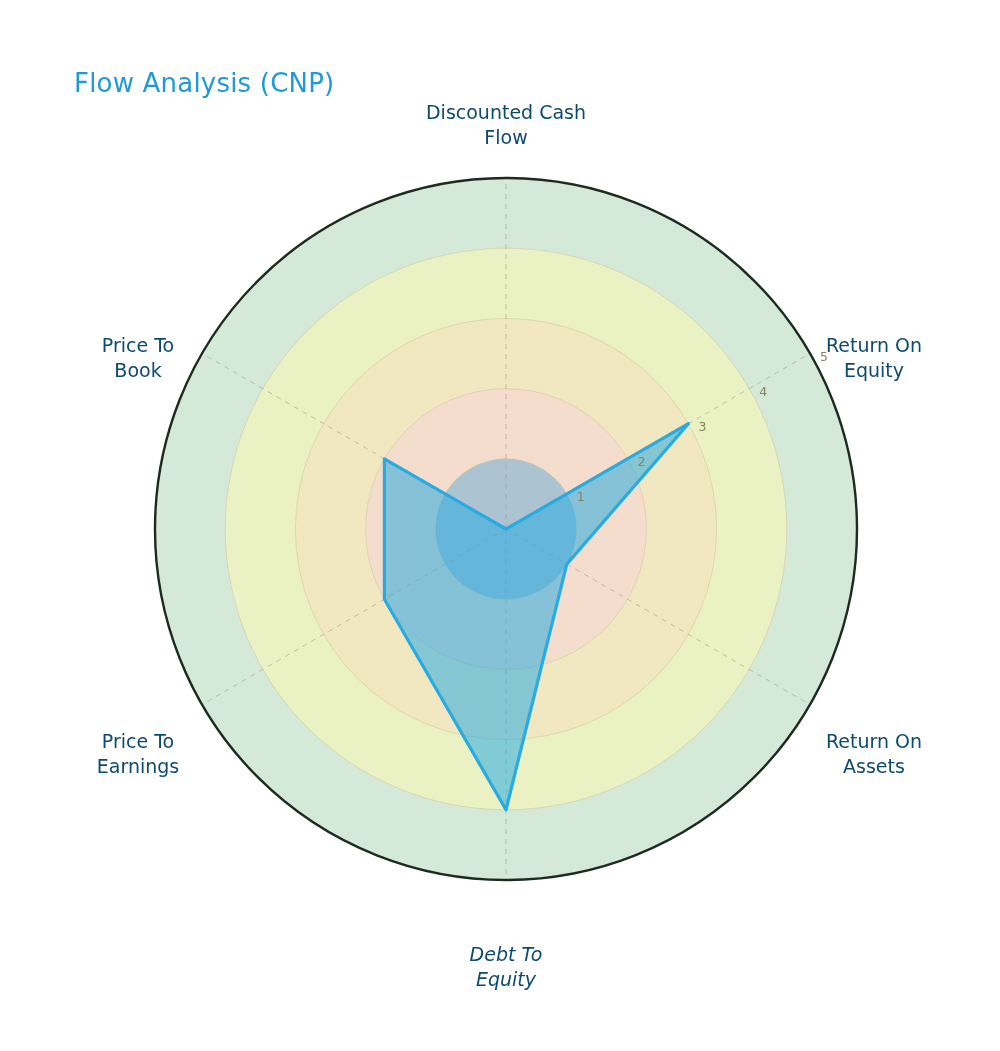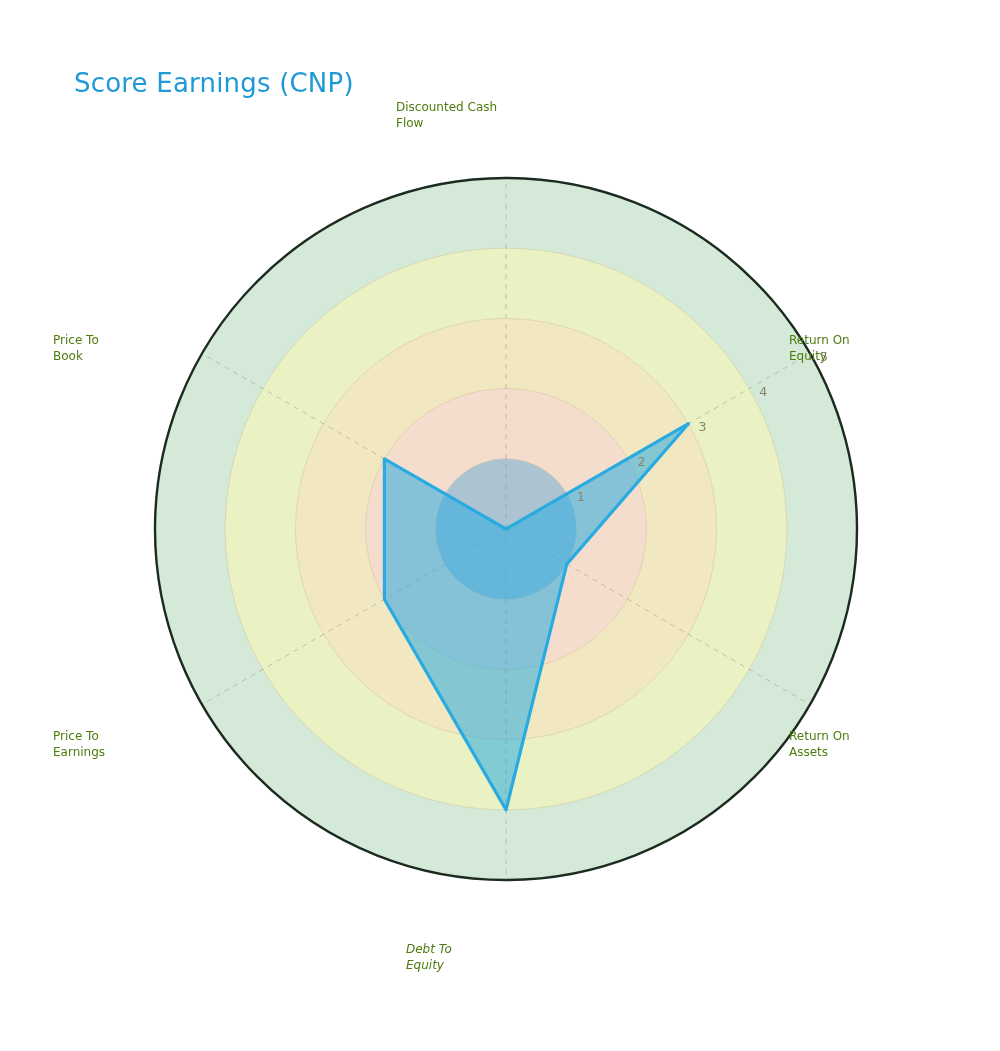--- a/index.html
+++ b/index.html
@@ -15,42 +15,43 @@
     position:absolute;
     left:74px;top:68px;
     font-size:26px;
     letter-spacing:0.2px;
     color:#1f9ad6;
     font-family:"DejaVu Sans","Liberation Sans",sans-serif;
     white-space:nowrap;
   }
   .axis-label{
     position:absolute;
-    font-size:12px;
-    color:#4d7c0f;
+    font-size:19px;
+    color:#0c4a6e;
+    text-align:center;
     line-height:1.33;
     white-space:pre-line;
     font-family:"DejaVu Sans","Liberation Sans",sans-serif;
   }
   .tick-label{
     position:absolute;
     font-size:12.5px;
     color:#8a8268;
     font-family:"DejaVu Sans","Liberation Sans",sans-serif;
     transform:translate(-50%,-50%);
     pointer-events:none;
   }
   svg{position:absolute;left:0;top:0;}
 </style>
 </head>
 <body>
 
 <div id="chart-root">
 
-  <div class="chart-title">Score Earnings (CNP)</div>
+  <div class="chart-title">Flow Analysis (CNP)</div>
 
   <svg id="radar-svg" width="1000" height="1051">
     <g id="bands-group">
         <circle cx="506" cy="529" r="351" fill="#bcdcc2" fill-opacity="0.62" stroke="#c9bf96" stroke-width="0.8" stroke-opacity="0.55"></circle>
         <circle cx="506" cy="529" r="280.8" fill="#f7f5b5" fill-opacity="0.62" stroke="#c9bf96" stroke-width="0.8" stroke-opacity="0.55"></circle>
         <circle cx="506" cy="529" r="210.6" fill="#f5e2c1" fill-opacity="0.62" stroke="#c9bf96" stroke-width="0.8" stroke-opacity="0.55"></circle>
         <circle cx="506" cy="529" r="140.4" fill="#f6d7d2" fill-opacity="0.62" stroke="#c9bf96" stroke-width="0.8" stroke-opacity="0.55"></circle>
         <circle cx="506" cy="529" r="70.2" fill="#7fb3d5" fill-opacity="0.62" stroke="#c9bf96" stroke-width="0.8" stroke-opacity="0.55"></circle>
       </g>
     <g id="grid-group">

